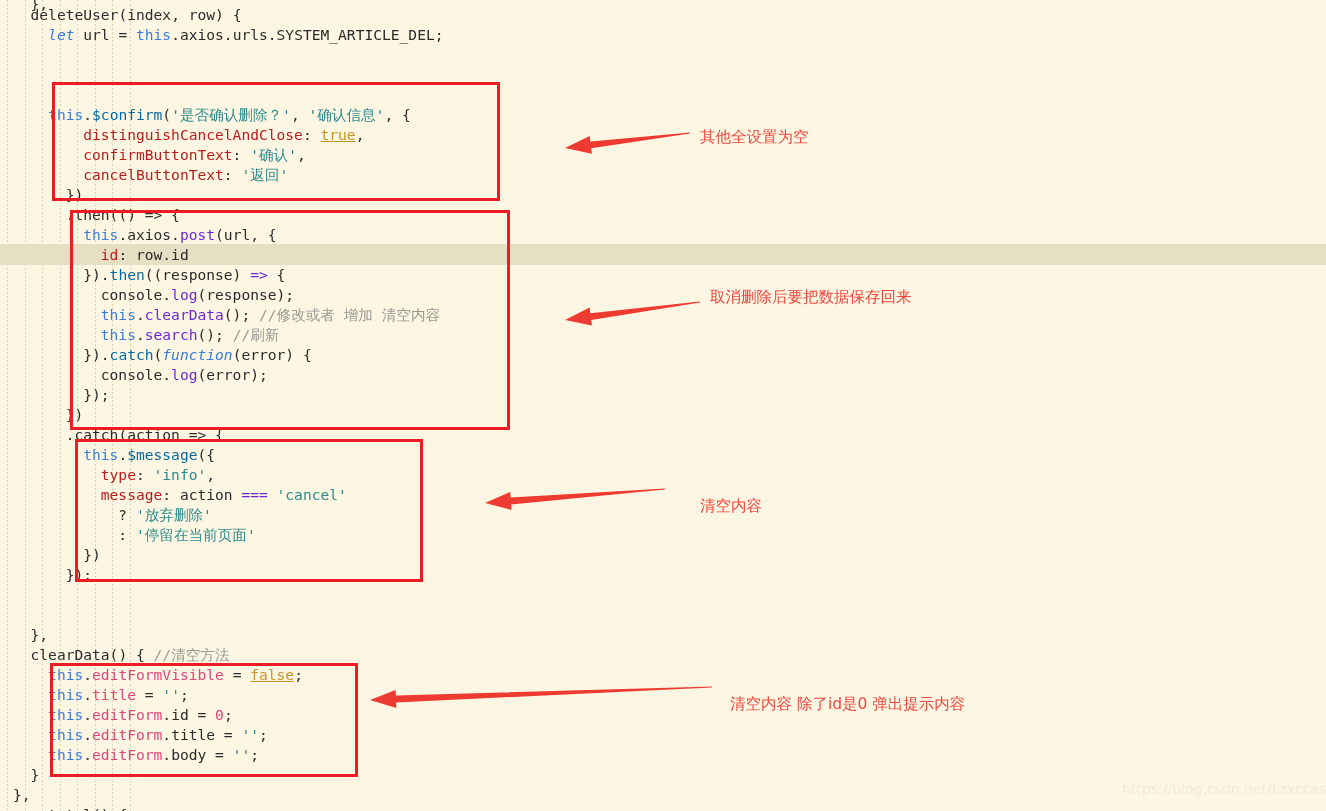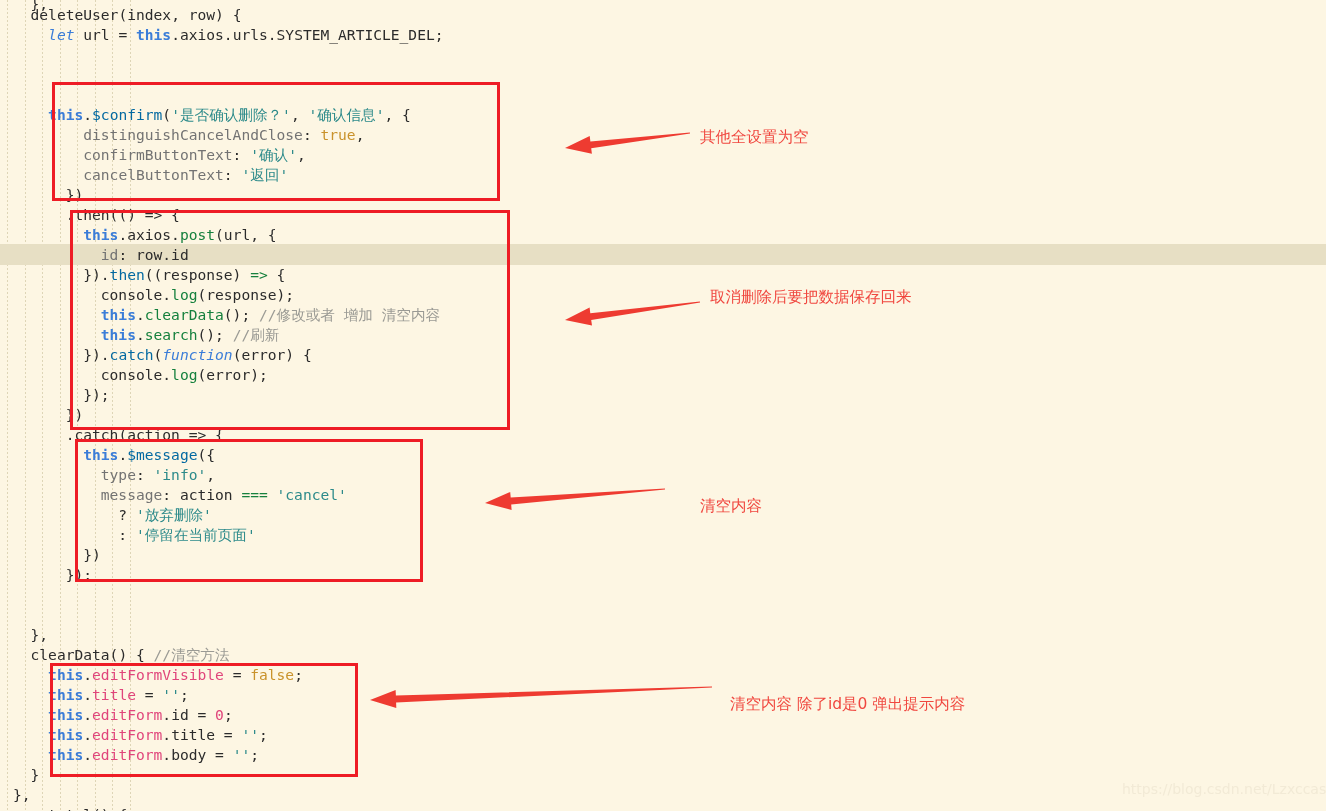--- a/index.html
+++ b/index.html
@@ -32,29 +32,29 @@
     position:absolute;left:0;top:0;right:0;bottom:0;
     font-size:14.6px;
     line-height:20.05px;
     white-space:pre;
     color:#2b2b2b;
     letter-spacing:0px;
   }
   .ln{position:absolute;left:0;white-space:pre;}
   
   .kw   {color:#3b7dd8;font-style:italic;}
-  .this {color:#3b7dd8;font-weight:bold;}
+  .this {color:#3b7dd8;}
   .fn   {color:#0369a1;}
-  .prop {color:#737373;}
+  .prop {color:#b91c1c;}
   .str  {color:#2c8a8a;}
   .plain{color:#2b2b2b;}
   .num  {color:#e0457b;}
-  .bool {color:#c9922b;}
+  .bool {color:#c9922b;text-decoration:underline;}
   .com  {color:#9a9a94;}
-  .meth {color:#15803d;}
+  .meth {color:#6d28d9;}
   .pink {color:#e0457b;}
   .fnkw {color:#3b7dd8;font-style:italic;}
 
   
   .redbox{
     position:absolute;
     border:3px solid #ee1c25;
     box-sizing:border-box;
     pointer-events:none;
   }

